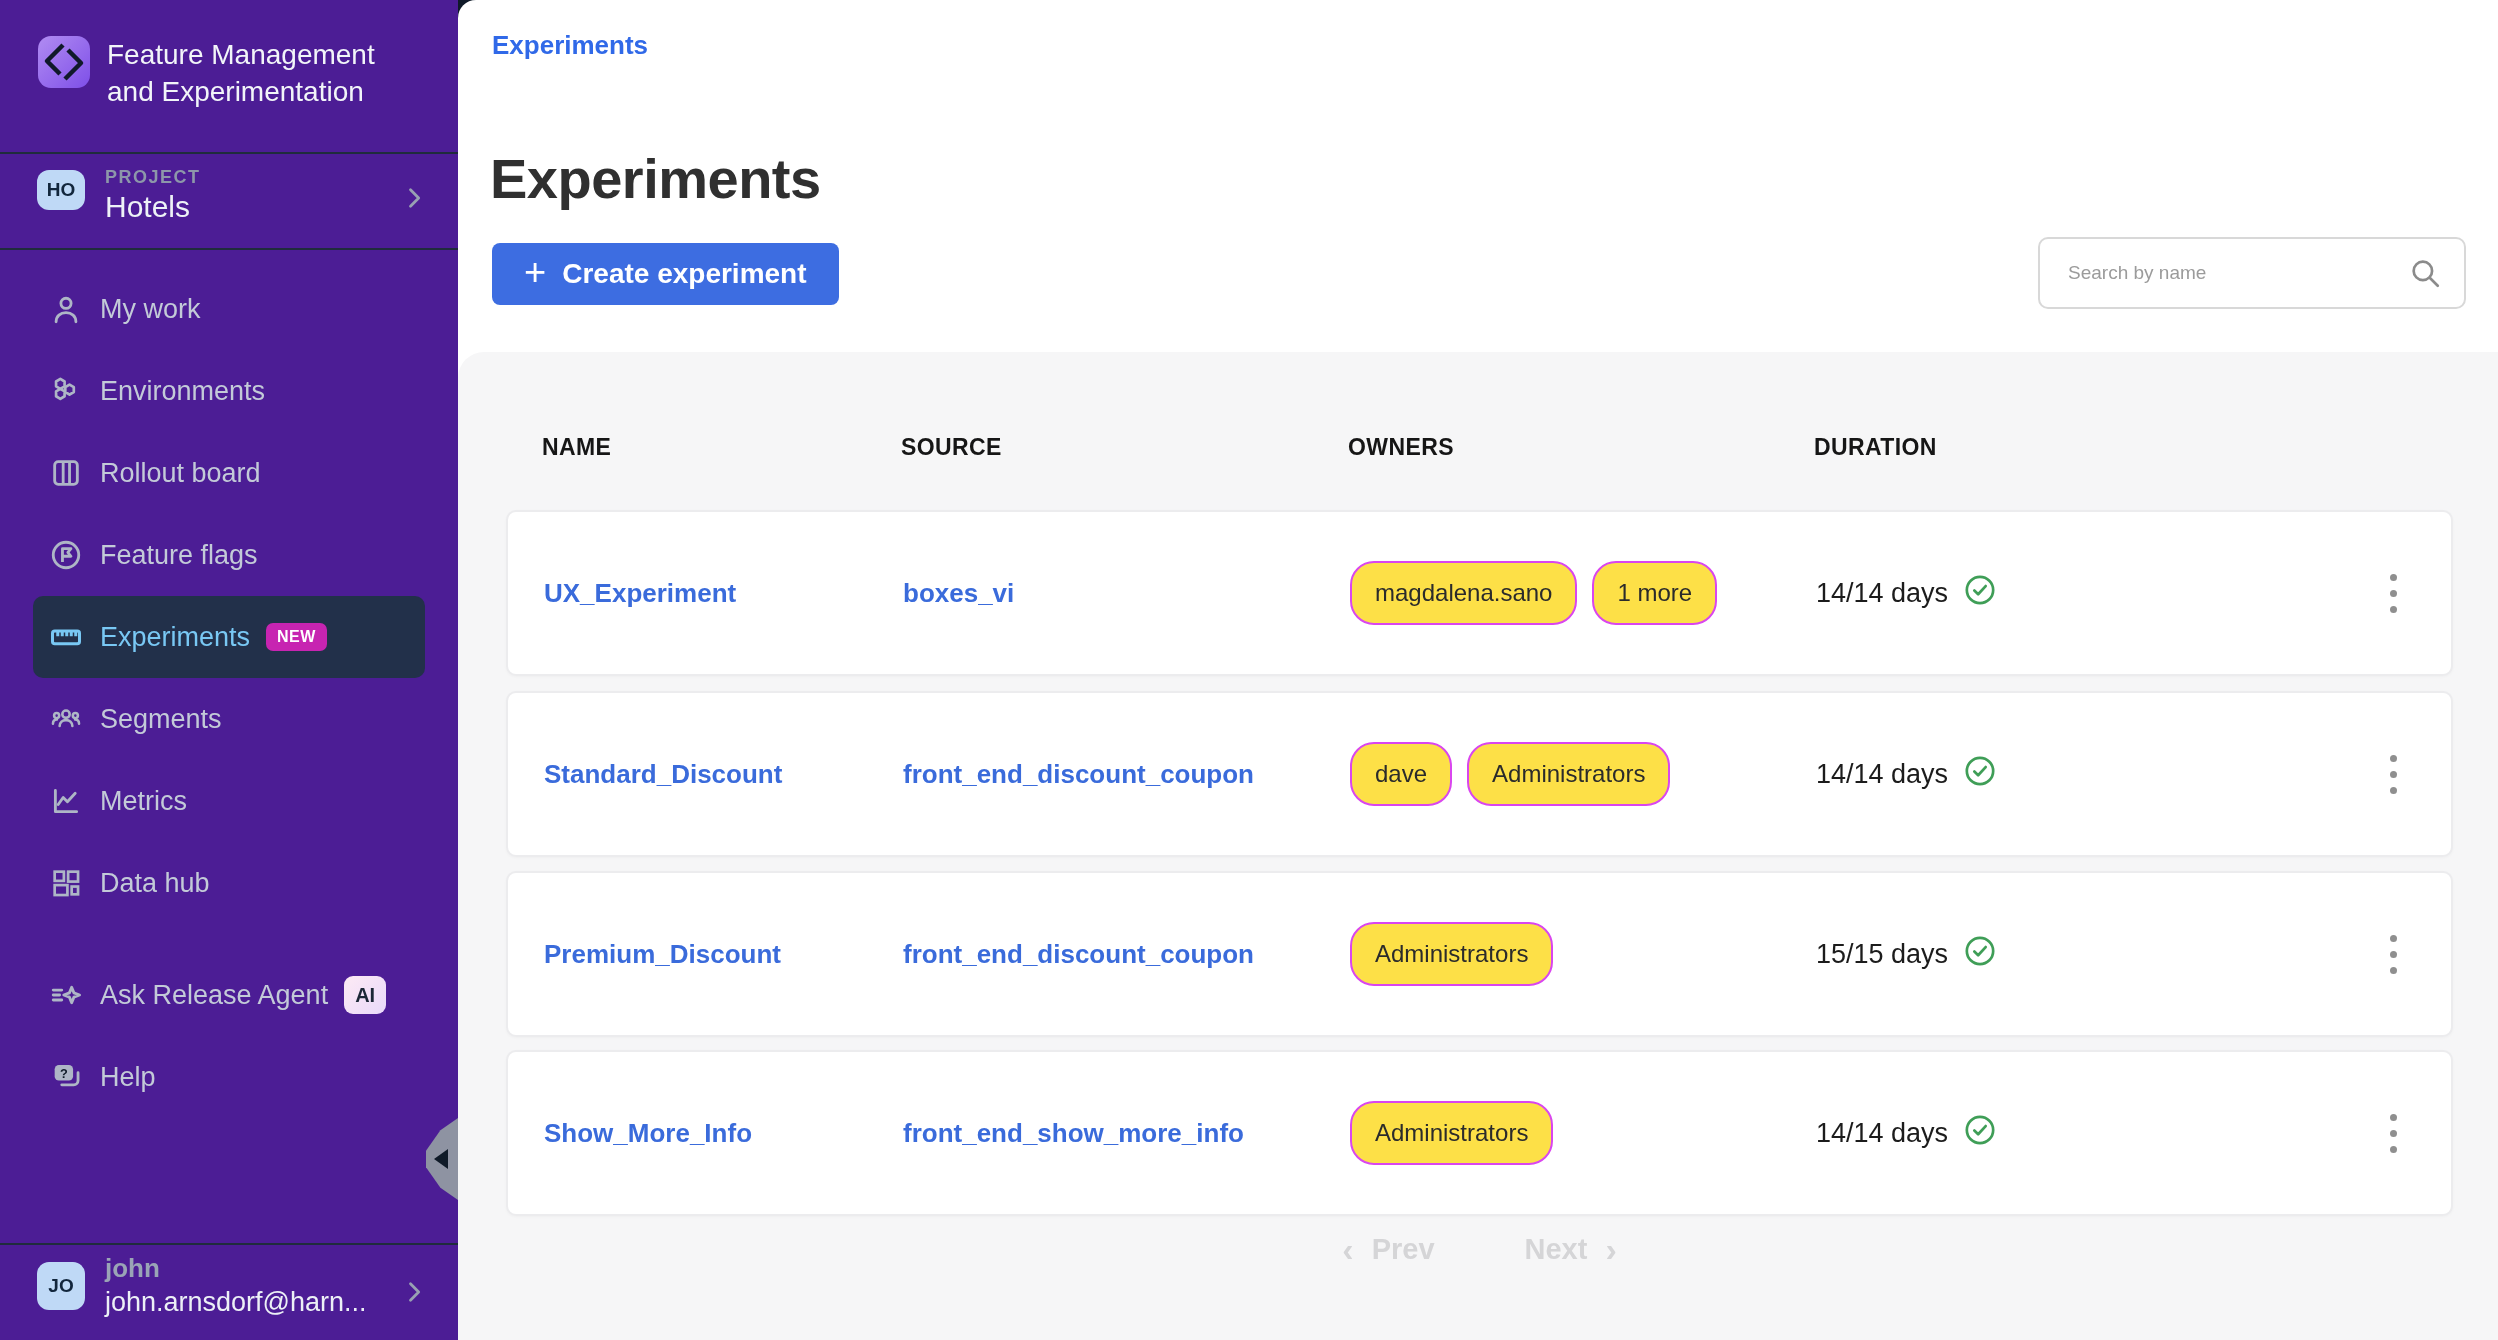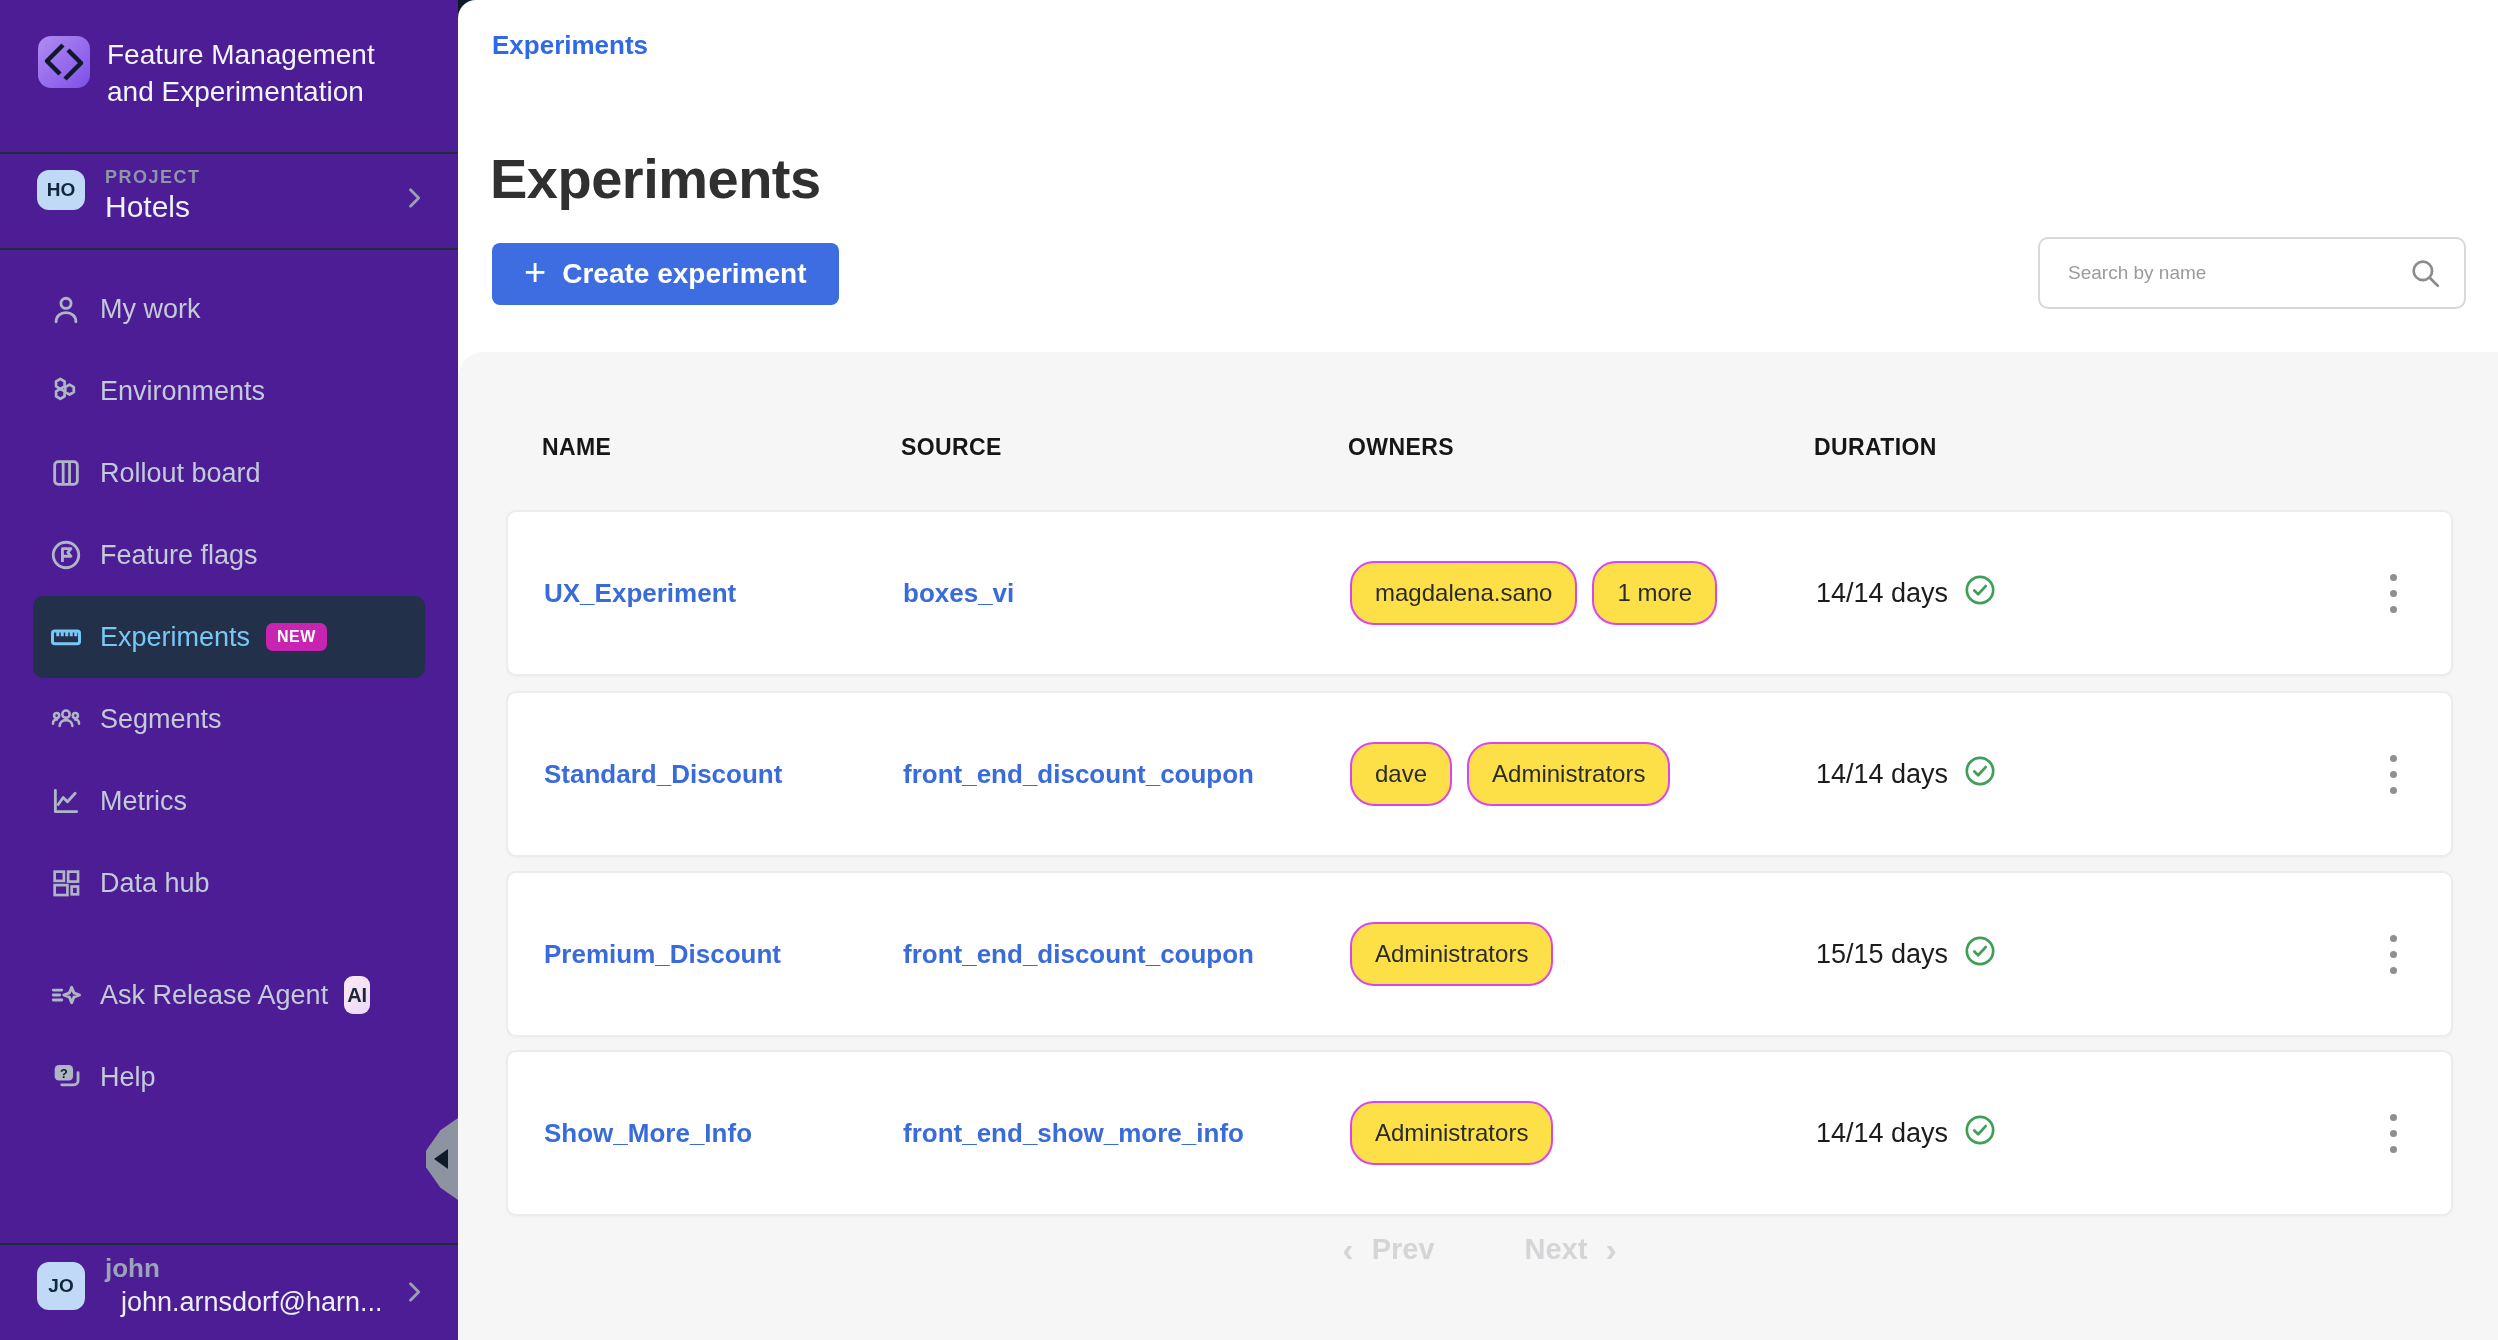--- a/index.html
+++ b/index.html
@@ -16,25 +16,25 @@
   .proj-name{position:absolute;left:105px;top:36px;font-size:30px;color:#eef2f7;}
   .chev{position:absolute;right:30px;color:#98a1b3;}
   .nav{position:absolute;left:33px;top:268px;width:392px;}
   .nav-item{height:82px;display:flex;align-items:center;padding-left:13px;border-radius:10px;cursor:pointer;box-sizing:border-box;}
   .nav-item .ic{width:40px;height:40px;display:flex;align-items:center;justify-content:center;color:#aeb6c6;}
   .nav-item .lbl{margin-left:14px;font-size:27px;color:#c3cad8;}
   .nav-item.active{background:#22304a;}
   .nav-item.active .ic,.nav-item.active .lbl{color:#79c8f4;}
   .badge-new{margin-left:16px;background:#c724b1;color:#fff;font-size:16px;font-weight:700;letter-spacing:.5px;padding:5px 11px;border-radius:7px;}
   .nav-gap{height:30px;}
-  .badge-ai{margin-left:16px;width:26px;height:38px;border-radius:9px;background:linear-gradient(135deg,#fdeaf4,#e9d9fa);color:#1b2736;font-size:20px;font-weight:700;display:flex;align-items:center;justify-content:center;}
+  .badge-ai{margin-left:16px;width:42px;height:38px;border-radius:9px;background:linear-gradient(135deg,#fdeaf4,#e9d9fa);color:#1b2736;font-size:20px;font-weight:700;display:flex;align-items:center;justify-content:center;}
   .user-row{position:absolute;left:0;top:1245px;width:458px;height:95px;cursor:pointer;}
   .user-badge{position:absolute;left:37px;top:17px;width:48px;height:48px;border-radius:12px;background:#bfd9f6;color:#12263c;font-size:19px;font-weight:700;display:flex;align-items:center;justify-content:center;}
   .user-name{position:absolute;left:105px;top:8px;font-size:26px;font-weight:700;color:#9aa4b6;}
-  .user-email{position:absolute;left:121px;top:42px;font-size:27px;color:#ecf0f6;}
+  .user-email{position:absolute;left:105px;top:42px;font-size:27px;color:#ecf0f6;}
   .collapse-handle{position:absolute;left:426px;top:1118px;width:32px;height:82px;background:#8e93a2;clip-path:polygon(100% 0,100% 100%,45% 85%,0 60%,0 40%,45% 15%);cursor:pointer;}
   .collapse-tri{position:absolute;left:8px;top:31px;width:0;height:0;border-top:10px solid transparent;border-bottom:10px solid transparent;border-right:14px solid #0f1a28;}
 
   
   .main{position:absolute;left:458px;top:0;width:2040px;height:1340px;background:#ffffff;border-top-left-radius:18px;}
   .breadcrumb{position:absolute;left:34px;top:30px;font-size:26px;font-weight:700;color:#3069e8;cursor:pointer;}
   .page-title{position:absolute;left:32px;top:108px;font-size:56px;font-weight:700;color:#303030;letter-spacing:-.5px;}
   .create-btn{position:absolute;left:34px;top:243px;height:62px;padding:0 32px;border:none;border-radius:8px;background:#3d6de1;color:#fff;font-size:28px;font-weight:600;font-family:inherit;display:flex;align-items:center;gap:16px;cursor:pointer;}
   .create-btn .plus{font-size:38px;font-weight:300;line-height:1;margin-top:-4px;}
   .search-box{position:absolute;right:32px;top:237px;width:428px;height:72px;border:2px solid #d8d8d8;border-radius:10px;background:#fff;box-sizing:border-box;display:flex;align-items:center;}

